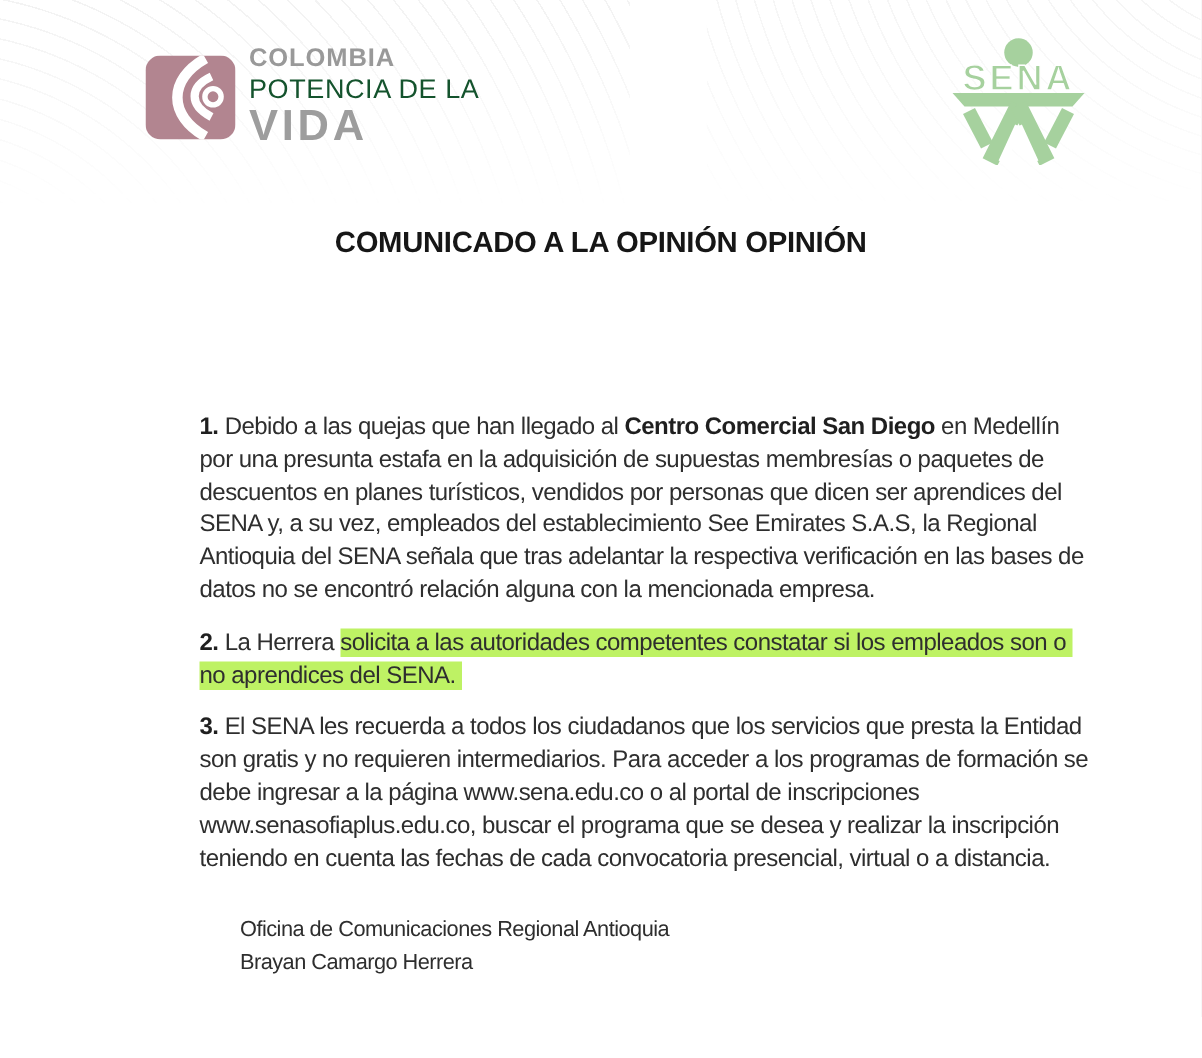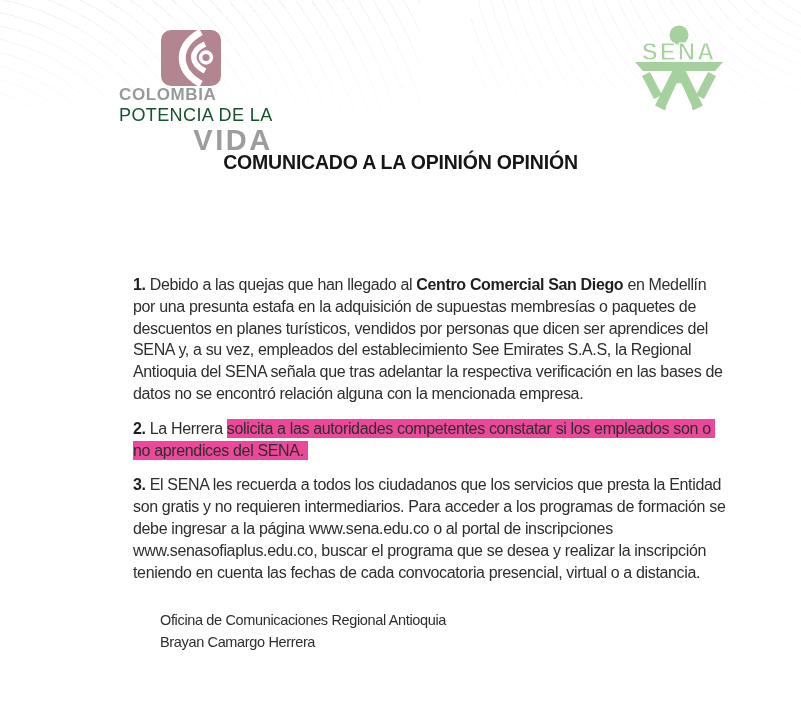--- a/index.html
+++ b/index.html
@@ -27,26 +27,26 @@
     background: repeating-radial-gradient(circle at -12% 170%,
       rgba(120,120,120,.10) 0 1px, transparent 1px 13px);
   }
   .waves-right {
     right:0; width:330px;
     background: repeating-radial-gradient(circle at 118% -70%,
       rgba(120,120,120,.08) 0 1px, transparent 1px 12px);
   }
 
   
-  .logo-colombia { position:absolute; left:110px; top:30px; display:flex; align-items:center;flex-direction:column; }
+  .logo-colombia { position:absolute; left:97px; top:30px; display:flex; align-items:center; }
   .logo-colombia .mark { width:60px; height:56px; flex:0 0 auto; }
   .logo-colombia .words { margin-left:9px; line-height:1; }
   .lc-line1 { font-size:17px; font-weight:bold; color:#999999; letter-spacing:.6px; }
   .lc-line2 { font-size:18px; color:#14532d; letter-spacing:.4px; margin-top:3px; }
-  .lc-line3 { font-size:29px; font-weight:bold; color:#9d9d9d; letter-spacing:2.5px; margin-top:2px;text-align:right; }
+  .lc-line3 { font-size:29px; font-weight:bold; color:#9d9d9d; letter-spacing:2.5px; margin-top:2px; }
 
   
   .logo-sena { position:absolute; left:633px; top:24px; width:92px; height:86px; }
 
   
   .title {
     position:absolute; left:0; top:151px; width:100%;
     text-align:center;
     font-size:19.5px; font-weight:bold; letter-spacing:-.2px;
     color:#161616;
@@ -113,21 +113,21 @@
     </svg>
   </div>
 
   <div class="title">COMUNICADO A LA OPINIÓN OPINIÓN</div>
 
   <div class="dateline">
   </div>
 
   <div class="paragraphs">
       <div class="para"><span class="seg-bold ">1.</span><span class=""> Debido a las quejas que han llegado al </span><span class="seg-bold ">Centro Comercial San Diego</span><span class=""> en Medellín por una presunta estafa en la adquisición de supuestas membresías o paquetes de descuentos en planes turísticos, vendidos por personas que dicen ser aprendices del SENA y, a su vez, empleados del establecimiento See Emirates S.A.S, la Regional Antioquia del SENA señala que tras adelantar la respectiva verificación en las bases de datos no se encontró relación alguna con la mencionada empresa.</span></div>
-      <div class="para"><span class="seg-bold ">2.</span><span class=""> La Herrera </span><span class="seg-highlight" style="background-color: #ec4899;">solicita a las autoridades competentes constatar si los empleados son o no aprendices del SENA. </span></div>
+      <div class="para"><span class="seg-bold ">2.</span><span class=""> La Herrera </span><span class="seg-highlight" style="background-color: #bef264;">solicita a las autoridades competentes constatar si los empleados son o no aprendices del SENA. </span></div>
       <div class="para"><span class="seg-bold ">3.</span><span class=""> El SENA les recuerda a todos los ciudadanos que los servicios que presta la Entidad son gratis y no requieren intermediarios. Para acceder a los programas de formación se debe ingresar a la página www.sena.edu.co o al portal de inscripciones www.senasofiaplus.edu.co, buscar el programa que se desea y realizar la inscripción teniendo en cuenta las fechas de cada convocatoria presencial, virtual o a distancia.</span></div>
     </div>
 
   <div class="signature">
     <div>Oficina de Comunicaciones Regional Antioquia</div>
     <div>Brayan Camargo Herrera</div>
   </div>
 
 </div>
 

